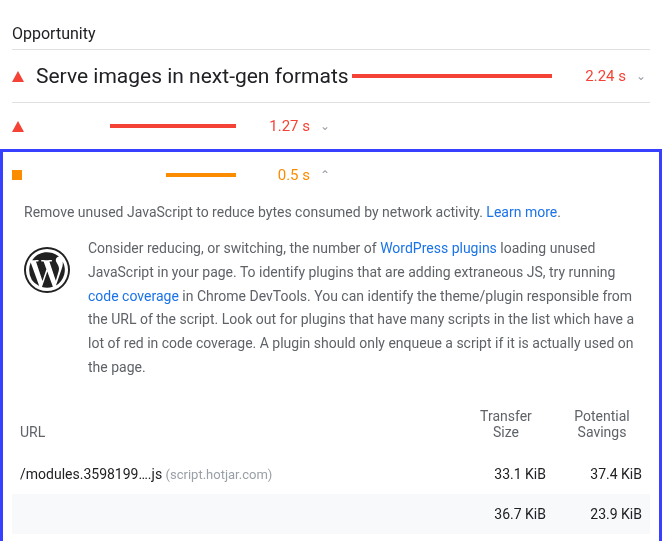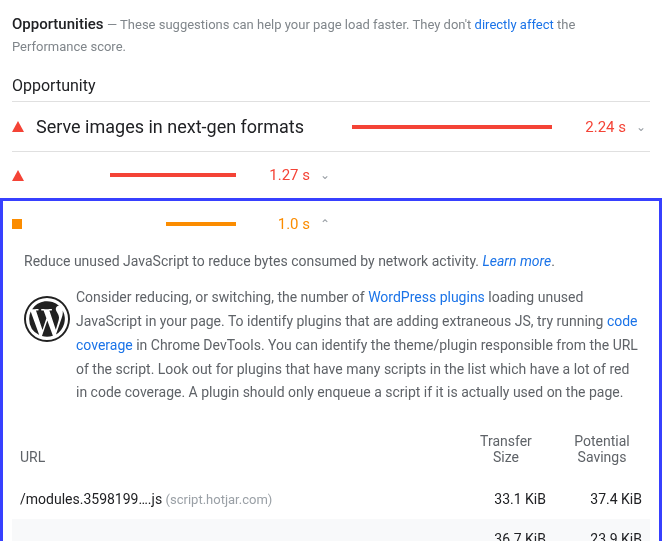--- a/index.html
+++ b/index.html
@@ -35,40 +35,40 @@
   .opp{
     display:flex;align-items:center;padding:14px 0;border-top:1px solid var(--border);
   }
   .opp .shape{
     width:0;height:0;border-left:6px solid transparent;border-right:6px solid transparent;
     border-bottom:11px solid var(--red);margin-right:12px;flex:0 0 auto;
   }
   .opp .shape.square{
     width:10px;height:10px;border:none;background:var(--orange);margin-right:14px;
   }
-  .opp .name{flex:1 1 auto;font-size:18px;color:var(--grey-900);}
+  .opp .name{flex:1 1 auto;font-size:21px;color:var(--grey-900);}
   .opp .bar{
     width:200px;height:4px;background:transparent;margin-right:18px;position:relative;
   }
   .opp .bar .fill{position:absolute;right:0;top:0;height:100%;}
   .opp .sav{
     width:56px;text-align:right;font-size:15px;
   }
   .opp .chev{
     width:18px;text-align:center;color:#9aa0a6;margin-left:6px;font-size:12px;
   }
   .highlight{
     border:3px solid var(--accent-blue);margin:0 -12px;padding:0 9px 10px 9px;
   }
   .desc{
     color:var(--grey-700);font-size:14px;padding:4px 12px 14px 12px;line-height:1.5;
   }
-  .desc a{color:var(--link);text-decoration:none;font-style:italic;}
+  .desc a{color:var(--link);text-decoration:none;}
   .tip{
-    display:flex;gap:6px;padding:0 12px 22px 12px;
+    display:flex;gap:18px;padding:0 12px 22px 12px;
   }
   .tip .icon{
     flex:0 0 46px;height:46px;margin-top:10px;
   }
   .tip .icon svg{width:46px;height:46px;}
   .tip .txt{
     color:var(--grey-700);font-size:14px;line-height:1.7;
   }
   .tip .txt a{color:var(--link);text-decoration:none;}
   table{width:100%;border-collapse:collapse;font-size:14px;}
@@ -80,26 +80,20 @@
   td .host{color:#9aa0a6;font-size:13px;}
   td.num{text-align:right;white-space:nowrap;}
   tr.alt td{background:#f8f9fa;}
   .long{word-break:break-all;}
 </style>
 </head>
 <body>
 
 <div class="wrap">
 
-  <div class="section-header">
-    <span class="section-title">Opportunities</span>
-    <span class="section-sub">
-      <span>— These suggestions can help your page load faster. They don't </span><a href="#">directly affect</a><span> the Performance score.</span>
-    </span>
-  </div>
 
   <div class="cols">
     <span>Opportunity</span>
   </div>
 
   <div class="opp">
     <span class="shape"></span>
     <span class="name">Serve images in next-gen formats</span>
     <span class="bar">
         <span class="fill" style="width:100%;background:#f44336"></span>
@@ -116,26 +110,26 @@
     <span class="sav" style="color:#f44336">1.27 s</span>
     <span class="chev">⌄</span>
   </div>
 
   <div class="highlight">
     <div class="opp" style="border-top:none">
       <span class="shape square"></span>
       <span class="bar">
           <span class="fill" style="width:35%;background:#fb8c00"></span>
         </span>
-      <span class="sav" style="color:#fb8c00">1.0 s</span>
+      <span class="sav" style="color:#fb8c00">0.5 s</span>
       <span class="chev">⌃</span>
     </div>
 
     <div class="desc">
-      <span>Reduce unused JavaScript to reduce bytes consumed by network activity. </span><a href="#">Learn more</a>.
+      <span>Remove unused JavaScript to reduce bytes consumed by network activity. </span><a href="#">Learn more</a>.
     </div>
 
     <div class="tip">
       <div class="icon">
         <svg viewBox="0 0 122.5 122.5">
             <g fill="#212121">
               <path d="M61.25 0A61.25 61.25 0 1 0 122.5 61.25 61.32 61.32 0 0 0 61.25 0Zm0 117.3A56.05 56.05 0 1 1 117.3 61.25 56.11 56.11 0 0 1 61.25 117.3Z"></path>
               <path d="M13.8 61.25a47.45 47.45 0 0 0 26.73 42.68L17.91 41.38a47.24 47.24 0 0 0-4.11 19.87Zm79.48-2.4c0-5.88-2.11-9.95-3.92-13.12-2.41-3.92-4.67-7.24-4.67-11.16 0-4.37 3.32-8.44 8-8.44.21 0 .41 0 .61.05a47.41 47.41 0 0 0-71.64 8.92c1 0 1.94.05 2.74.05 5 0 12.66-.6 12.66-.6 2.57-.15 2.87 3.62.3 3.92 0 0-2.57.3-5.44.45l17.31 51.47 10.4-31.19-7.4-20.28c-2.56-.15-5-.45-5-.45-2.56-.15-2.26-4.07.3-3.92 0 0 7.84.6 12.51.6 5 0 12.66-.6 12.66-.6 2.57-.15 2.87 3.62.3 3.92 0 0-2.58.3-5.44.45l17.17 51.07 4.74-15.84c2.06-6.58 3.62-11.31 3.62-15.38Zm-31.2 6.54-14.26 41.43a47.47 47.47 0 0 0 29.18-.76 4.22 4.22 0 0 1-.34-.65Zm40.86-26.95a36.43 36.43 0 0 1 .32 4.87c0 4.82-.9 10.24-3.62 17L85.08 102.2a47.44 47.44 0 0 0 17.86-63.76Z"></path>
             </g>
           </svg>

